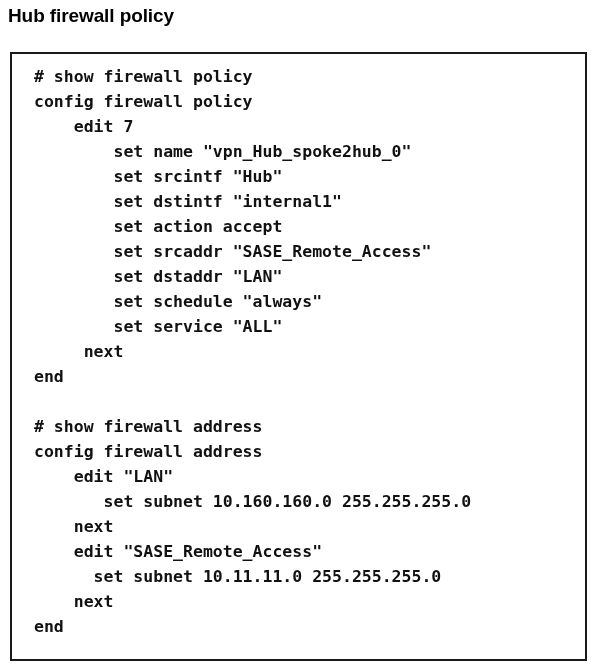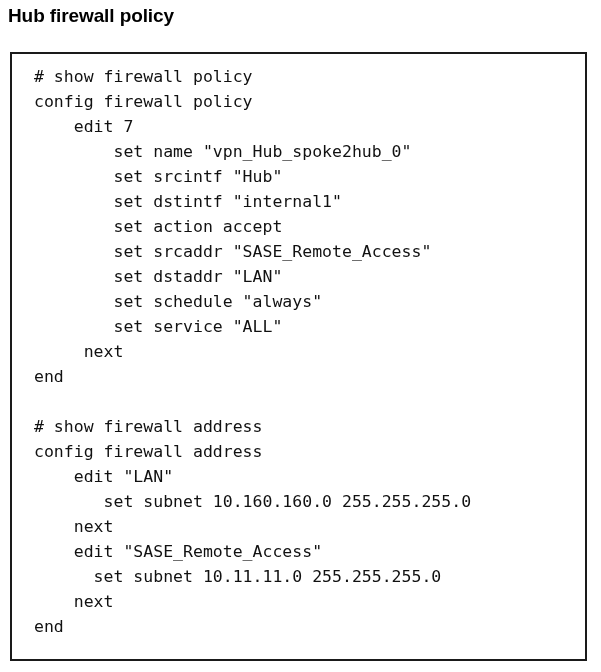--- a/index.html
+++ b/index.html
@@ -38,20 +38,21 @@
   .code-box {
     position: absolute;
     left: 10px;
     top: 52px;
     width: 577px;
     height: 609px;
     box-sizing: border-box;
     border: 2px solid #1a1a1a;
     background: #ffffff;
     overflow: hidden;
+    font-weight: bold;
   }
 
   .code-block {
     margin: 0;
     padding: 10px 0 0 22px;
     font-family: "DejaVu Sans Mono", "Liberation Mono", monospace;
     font-size: 16.5px;
     line-height: 25px;
     color: #111111;
     white-space: pre;

